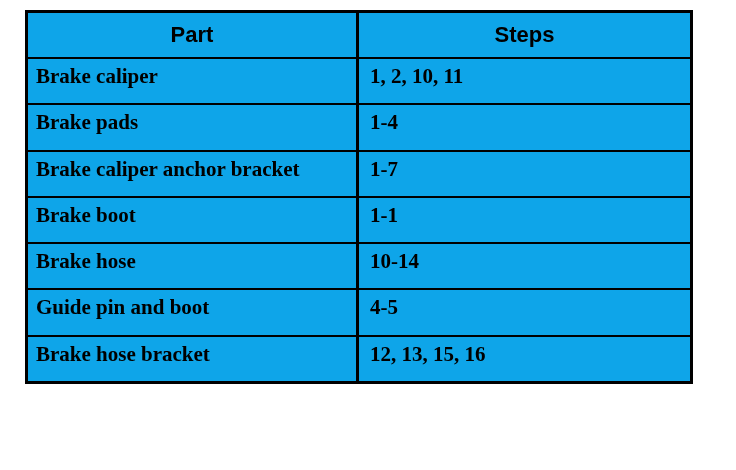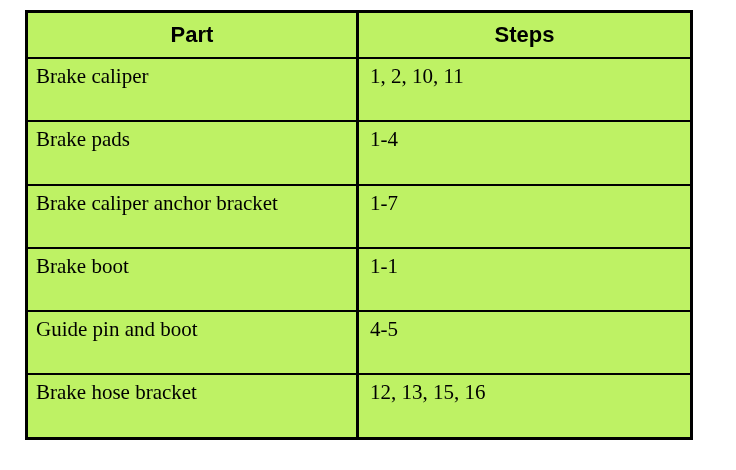--- a/index.html
+++ b/index.html
@@ -14,25 +14,25 @@
     overflow: hidden;
     font-family: "Liberation Serif", serif;
     -webkit-font-smoothing: none;
   }
 
   #parts-steps-table {
     position: absolute;
     left: 25px;
     top: 10px;
     width: 665px;
-    height: 430px;
+    height: 374px;
     box-sizing: border-box;
     border-collapse: collapse;
     table-layout: fixed;
-    background: #bef264;
+    background: #0ea5e9;
     border: 3px solid #000000;
   }
 
   #parts-steps-table col.col-part  { width: 331px; }
   #parts-steps-table col.col-steps { width: 334px; }
 
   
   #parts-steps-table thead th {
     font-family: "Liberation Sans", sans-serif;
     font-weight: bold;
@@ -44,21 +44,21 @@
     color: #000000;
     border-bottom: 2px solid #000000;
   }
   #parts-steps-table thead th.th-part {
     border-right: 3px solid #000000;
   }
 
   
   #parts-steps-table tbody td {
     font-family: "Liberation Serif", serif;
-    font-weight: normal;
+    font-weight: bold;
     font-size: 21px;
     line-height: 25px;
     text-align: left;
     vertical-align: top;
     color: #000000;
     padding: 5px 6px 4px 8px;
     border-top: 2px solid #000000;
   }
   #parts-steps-table tbody td.cell-part {
     border-right: 3px solid #000000;
@@ -95,20 +95,24 @@
       </tr>
       <tr>
         <td class="cell-part">Brake caliper anchor bracket</td>
         <td class="cell-steps">1-7</td>
       </tr>
       <tr>
         <td class="cell-part">Brake boot</td>
         <td class="cell-steps">1-1</td>
       </tr>
       <tr>
+        <td class="cell-part">Brake hose</td>
+        <td class="cell-steps">10-14</td>
+      </tr>
+      <tr>
         <td class="cell-part">Guide pin and boot</td>
         <td class="cell-steps">4-5</td>
       </tr>
       <tr>
         <td class="cell-part">Brake hose bracket</td>
         <td class="cell-steps">12, 13, 15, 16</td>
       </tr>
     </tbody>
 </table>
 

